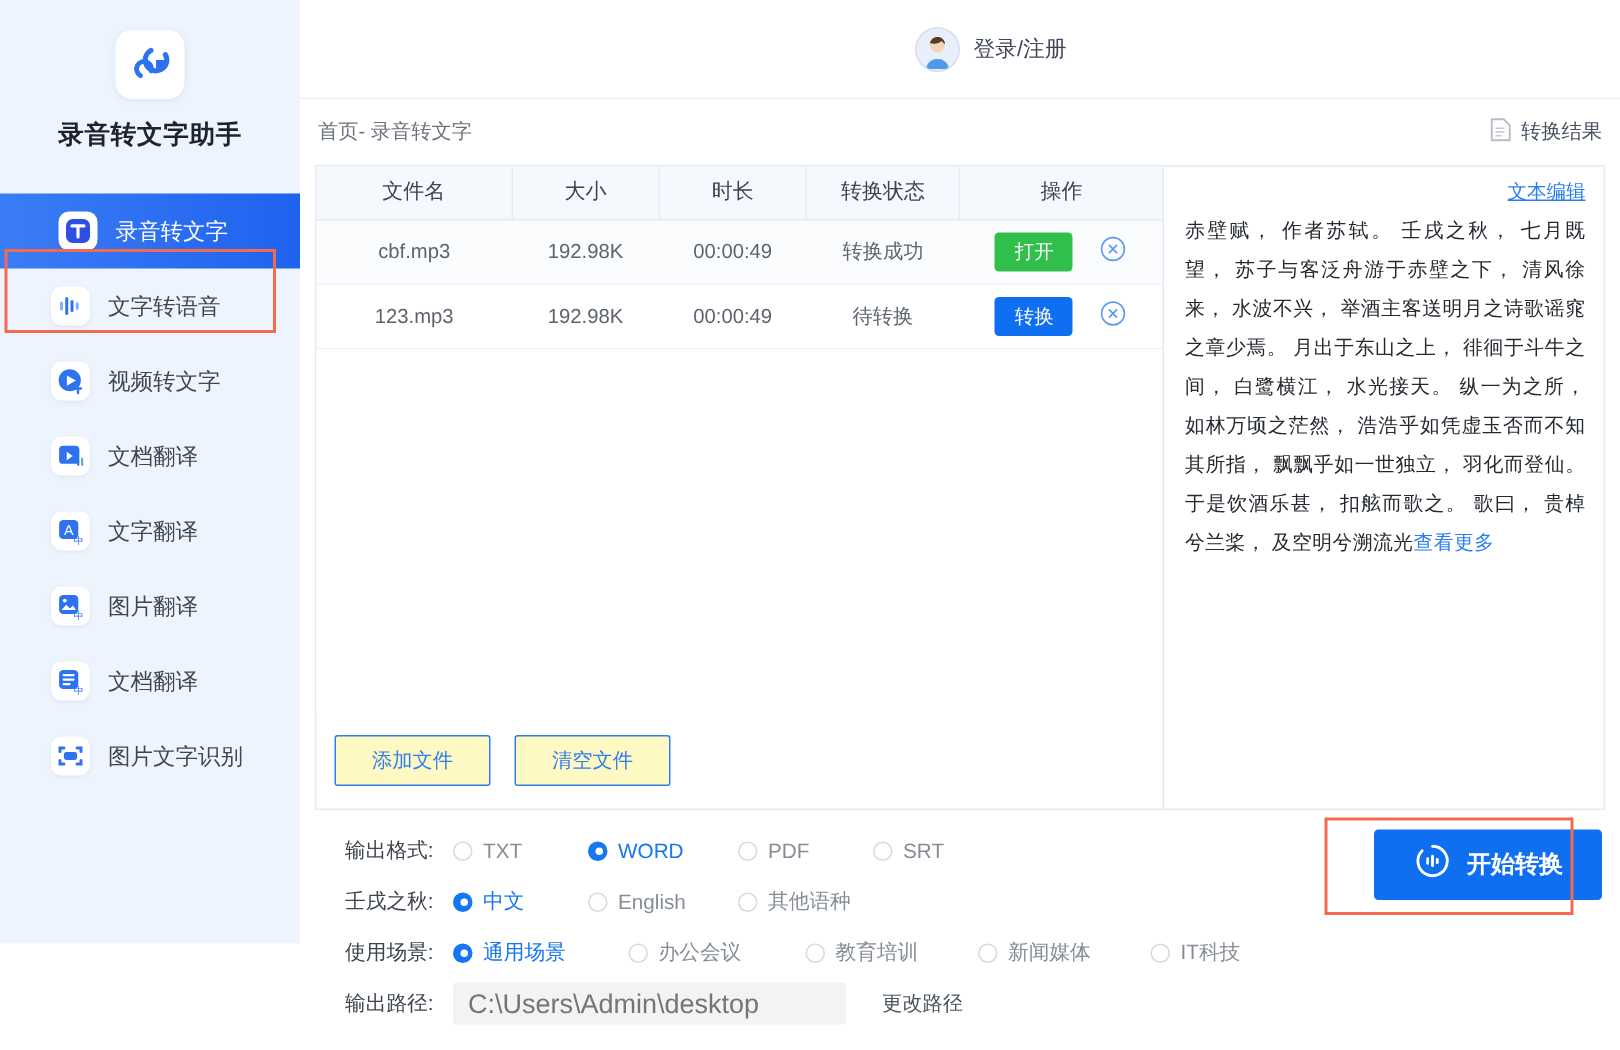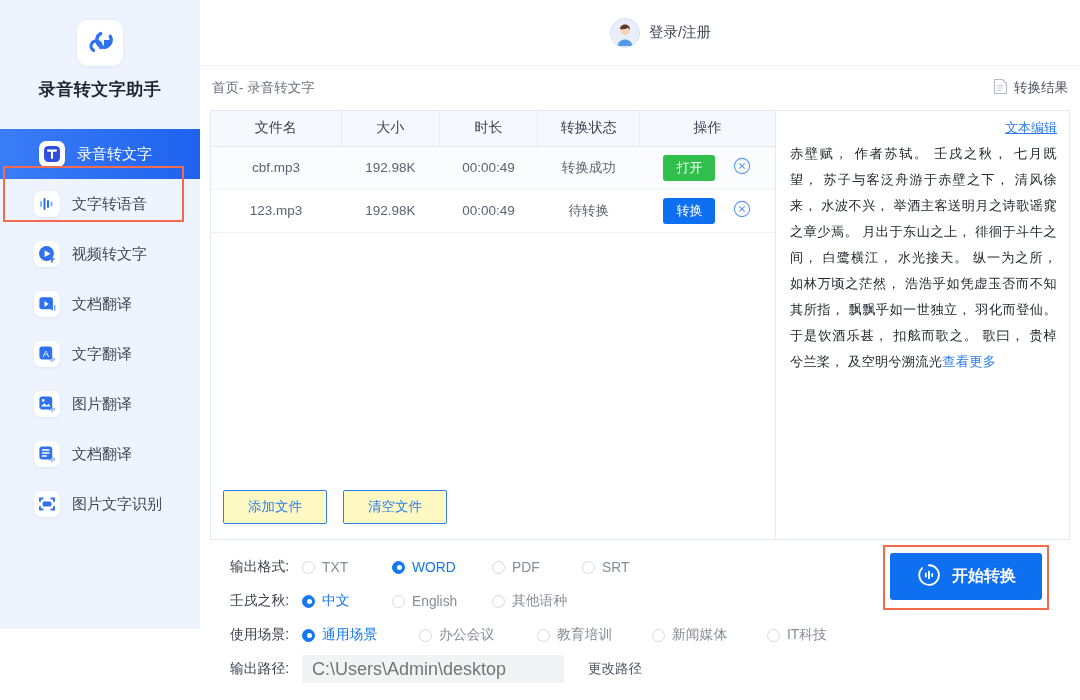--- a/index.html
+++ b/index.html
@@ -246,21 +246,21 @@
     border: none; border-radius: 2px;
     color: #7f1d1d; font-size: 18px;
     padding: 0 10px;
     font-family: "Liberation Sans", sans-serif;
   }
   .path-change {
     margin-left: 24px; font-size: 13.5px; color: #4d545f; cursor: pointer;
   }
   .start-btn {
     position: absolute;
-    left: 690px; top: 13px;
+    left: 716px; top: 13px;
     width: 152px; height: 47px;
     background: #0e6ff0;
     color: #fff;
     border-radius: 3px;
     display: flex; align-items: center; justify-content: center;
     gap: 10px;
     font-size: 16px; font-weight: bold;
     cursor: pointer;
   }
   .start-outline {

